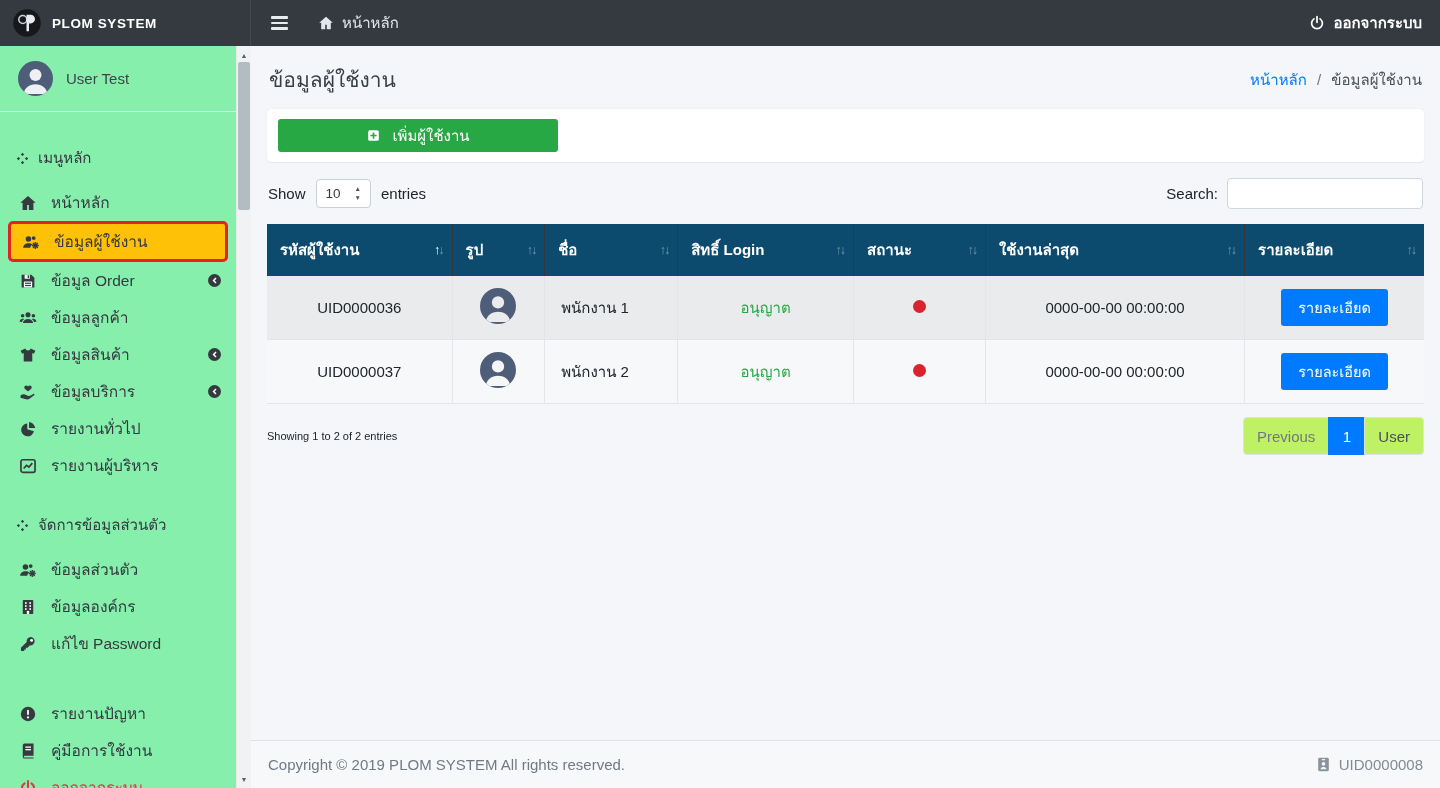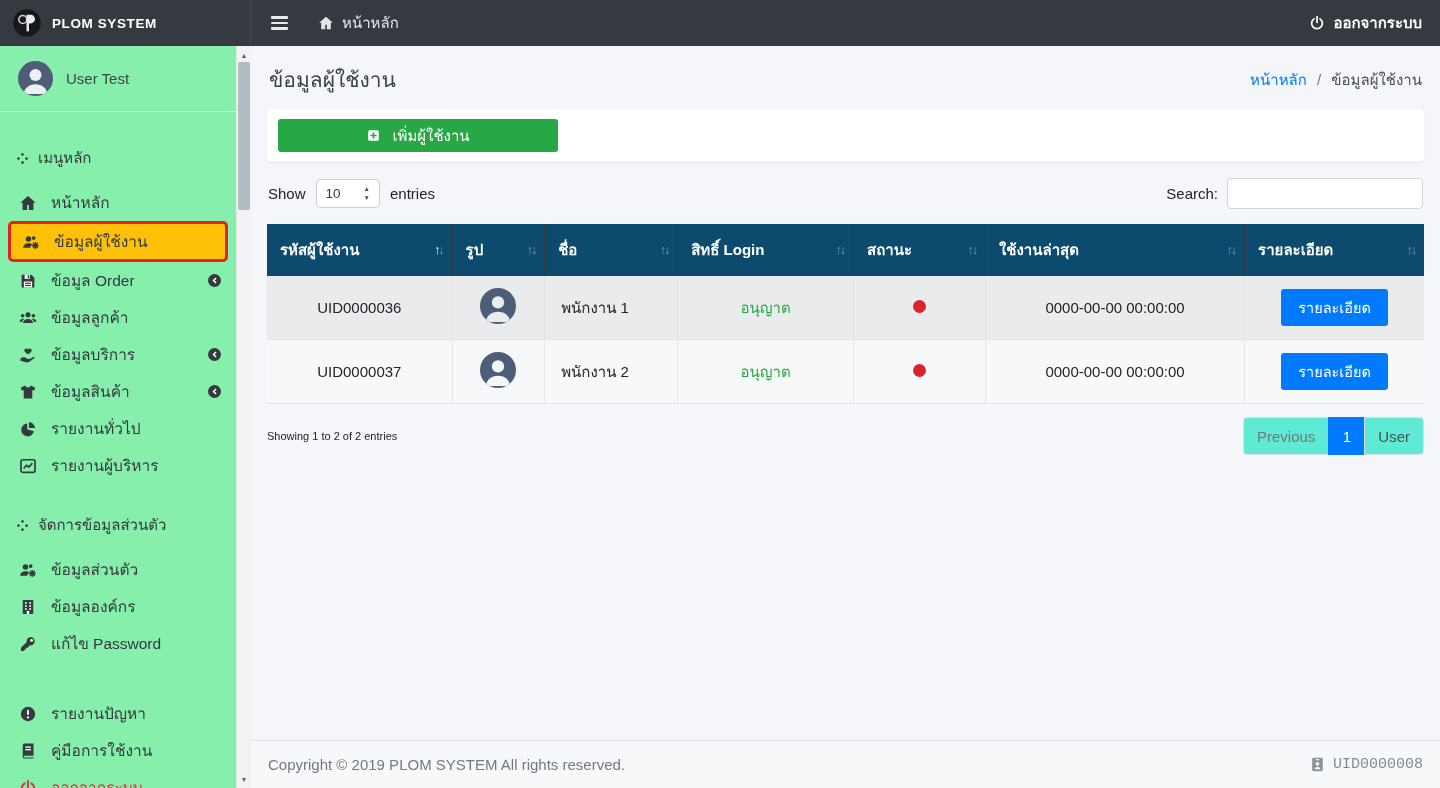--- a/index.html
+++ b/index.html
@@ -52,21 +52,21 @@
   .breadcrumb .bc-home { color:#007bff; text-decoration:none; cursor:pointer; }
   .breadcrumb .bc-sep { color:#6c757d; margin:0 6px; }
   .breadcrumb .bc-cur { color:#495057; }
 
   .card { background:#fff; border-radius:4px; box-shadow:0 0 1px rgba(0,0,0,.15), 0 1px 1px rgba(0,0,0,.05); padding:10px 11px; margin-bottom:16px; }
   .btn-add { display:flex; align-items:center; justify-content:center; gap:11px; width:280px; height:33px; background:#28a745; color:#fff; border:none; border-radius:3px; font-size:15px; font-family:inherit; cursor:pointer; }
   .btn-add svg { width:15px; height:15px; }
 
   .controls { display:flex; align-items:center; justify-content:space-between; margin-bottom:15px; padding:0 1px; }
   .ctrl-left { display:flex; align-items:center; gap:10px; color:#212529; }
-  .page-size { display:inline-flex; align-items:center; gap:23px; background:#fff; border:1px solid #c9d0d6; border-radius:4px; padding:5px 9px; cursor:pointer; }
+  .page-size { display:inline-flex; align-items:center; gap:14px; background:#fff; border:1px solid #c9d0d6; border-radius:4px; padding:5px 9px; cursor:pointer; }
   .ps-val { font-size:13.5px; color:#343a40; }
   .steppers { display:flex; flex-direction:column; font-size:6.5px; line-height:1.25; color:#4a5056; }
   .ctrl-right { display:flex; align-items:center; gap:9px; color:#212529; }
   .search-input { width:196px; height:31px; border:1px solid #cfd6dc; border-radius:4px; background:#fff; padding:0 8px; font-family:inherit; font-size:14px; }
 
   table.data { width:100%; border-collapse:collapse; table-layout:fixed; }
   .data th { background:#0c4a6e; color:#fff; font-size:15px; font-weight:bold; text-align:left; padding:14px 26px 14px 13px; border-right:1px solid #32383e; position:relative; cursor:pointer; }
   .data th:last-child { border-right:none; }
   .sort { position:absolute; right:9px; top:50%; transform:translateY(-50%); font-size:12.5px; letter-spacing:-2px; color:rgba(255,255,255,.4); }
   .sort i { font-style:normal; }
@@ -77,28 +77,28 @@
   .data tr.even td { background:#f7f8f9; }
   .data td.c-name { text-align:left; padding-left:16px; }
   .data td.c-login { color:#28a745; }
   .col-id{width:16%} .col-pic{width:8%} .col-name{width:11.5%} .col-login{width:15.2%} .col-status{width:11.4%} .col-last{width:22.4%} .col-detail{width:15.5%}
   .dot { display:inline-block; width:13px; height:13px; border-radius:50%; background:#d9232e; }
   .btn-detail { background:#007bff; color:#fff; border:none; border-radius:3px; padding:7px 17px; font-size:14.5px; font-family:inherit; cursor:pointer; }
 
   .info-row { display:flex; align-items:center; justify-content:space-between; margin-top:13px; }
   .table-info { font-size:11px; color:#212529; }
   .pagination { display:flex; }
-  .page-btn { display:flex; align-items:center; justify-content:center; height:38px; padding:0 13px; background:#5eead4; border:1px solid #dee2e6; font-size:15px; text-decoration:none; cursor:pointer; margin-left:-1px; }
+  .page-btn { display:flex; align-items:center; justify-content:center; height:38px; padding:0 13px; background:#bef264; border:1px solid #dee2e6; font-size:15px; text-decoration:none; cursor:pointer; margin-left:-1px; }
   .page-btn.prev { color:#73787e; border-radius:4px 0 0 4px; margin-left:0; }
   .page-btn.cur { background:#007bff; border-color:#007bff; color:#fff; width:37px; padding:0; }
   .page-btn.next { color:#495057; border-radius:0 4px 4px 0; }
 
   .footer { height:48px; flex-shrink:0; background:#f7f8fa; border-top:1px solid #dfe3e8; display:flex; align-items:center; justify-content:space-between; padding:4px 17px; }
   .copyright { color:#717a84; font-size:15px; }
-  .footer-uid { display:flex; align-items:center; gap:7px; color:#828a94; font-size:15px;font-family:Liberation Mono, monospace; }
+  .footer-uid { display:flex; align-items:center; gap:7px; color:#828a94; font-size:15px; }
   .footer-uid svg { width:17px; height:17px; }
 </style>
 </head>
 <body>
 
 <div class="app">
 
   <aside class="sidebar">
     <div class="brand">
       <span class="brand-logo">
@@ -188,38 +188,38 @@
                 <circle cx="19.2" cy="9" r="2.4"></circle>
                 <path d="M23.2 16.9c-.2-2.4-2-4-4.4-4-.7 0-1.4.1-2 .4 1.6 1 2.7 2.3 3.1 3.9z"></path>
               </svg>
             </span>
           <span class="lbl">ข้อมูลลูกค้า</span>
         </a>
 
         <a class="nav-item">
           <span class="ni">
               <svg viewBox="0 0 24 24" fill="currentColor">
-                <path d="M12 4.6c1-1.7 3.6-1.7 4.6-.1 1 1.5.2 3.2-4.6 6.4C7.2 7.7 6.4 6 7.4 4.5c1-1.6 3.6-1.6 4.6.1z"></path>
-                <path d="M2 16.8c2.2-1.9 4.3-2.3 6.5-1.3l3.2 1.4c1.3.6 2.9.3 4.6-.7l2.7-1.6c1.2-.7 2.4.9 1.2 1.8l-6.2 4.6c-1.9 1.1-3.8 1.2-6 .3L2 19.6z"></path>
-              </svg>
-            </span>
-          <span class="lbl">ข้อมูลบริการ</span>
+                <path d="M8.2 3.2 2.2 6.4l1.9 3.8 2.2-1v11.6h11.4V9.2l2.2 1 1.9-3.8-6-3.2a4 4 0 0 1-7.6 0z"></path>
+              </svg>
+            </span>
+          <span class="lbl">ข้อมูลสินค้า</span>
           <span class="chev"><svg viewBox="0 0 24 24" fill="currentColor">
                 <circle cx="12" cy="12" r="10.4"></circle>
                 <path d="M13.6 7.2 8.8 12l4.8 4.8 1.7-1.7L12.2 12l3.1-3.1z" fill="#fff"></path>
               </svg></span>
         </a>
 
         <a class="nav-item">
           <span class="ni">
               <svg viewBox="0 0 24 24" fill="currentColor">
-                <path d="M8.2 3.2 2.2 6.4l1.9 3.8 2.2-1v11.6h11.4V9.2l2.2 1 1.9-3.8-6-3.2a4 4 0 0 1-7.6 0z"></path>
-              </svg>
-            </span>
-          <span class="lbl">ข้อมูลสินค้า</span>
+                <path d="M12 4.6c1-1.7 3.6-1.7 4.6-.1 1 1.5.2 3.2-4.6 6.4C7.2 7.7 6.4 6 7.4 4.5c1-1.6 3.6-1.6 4.6.1z"></path>
+                <path d="M2 16.8c2.2-1.9 4.3-2.3 6.5-1.3l3.2 1.4c1.3.6 2.9.3 4.6-.7l2.7-1.6c1.2-.7 2.4.9 1.2 1.8l-6.2 4.6c-1.9 1.1-3.8 1.2-6 .3L2 19.6z"></path>
+              </svg>
+            </span>
+          <span class="lbl">ข้อมูลบริการ</span>
           <span class="chev"><svg viewBox="0 0 24 24" fill="currentColor">
                 <circle cx="12" cy="12" r="10.4"></circle>
                 <path d="M13.6 7.2 8.8 12l4.8 4.8 1.7-1.7L12.2 12l3.1-3.1z" fill="#fff"></path>
               </svg></span>
         </a>
 
         <a class="nav-item">
           <span class="ni">
               <svg viewBox="0 0 24 24" fill="currentColor">
                 <path d="M13.4 2.5c4.3.6 7.6 4 8.2 8.2h-8.2z"></path>

